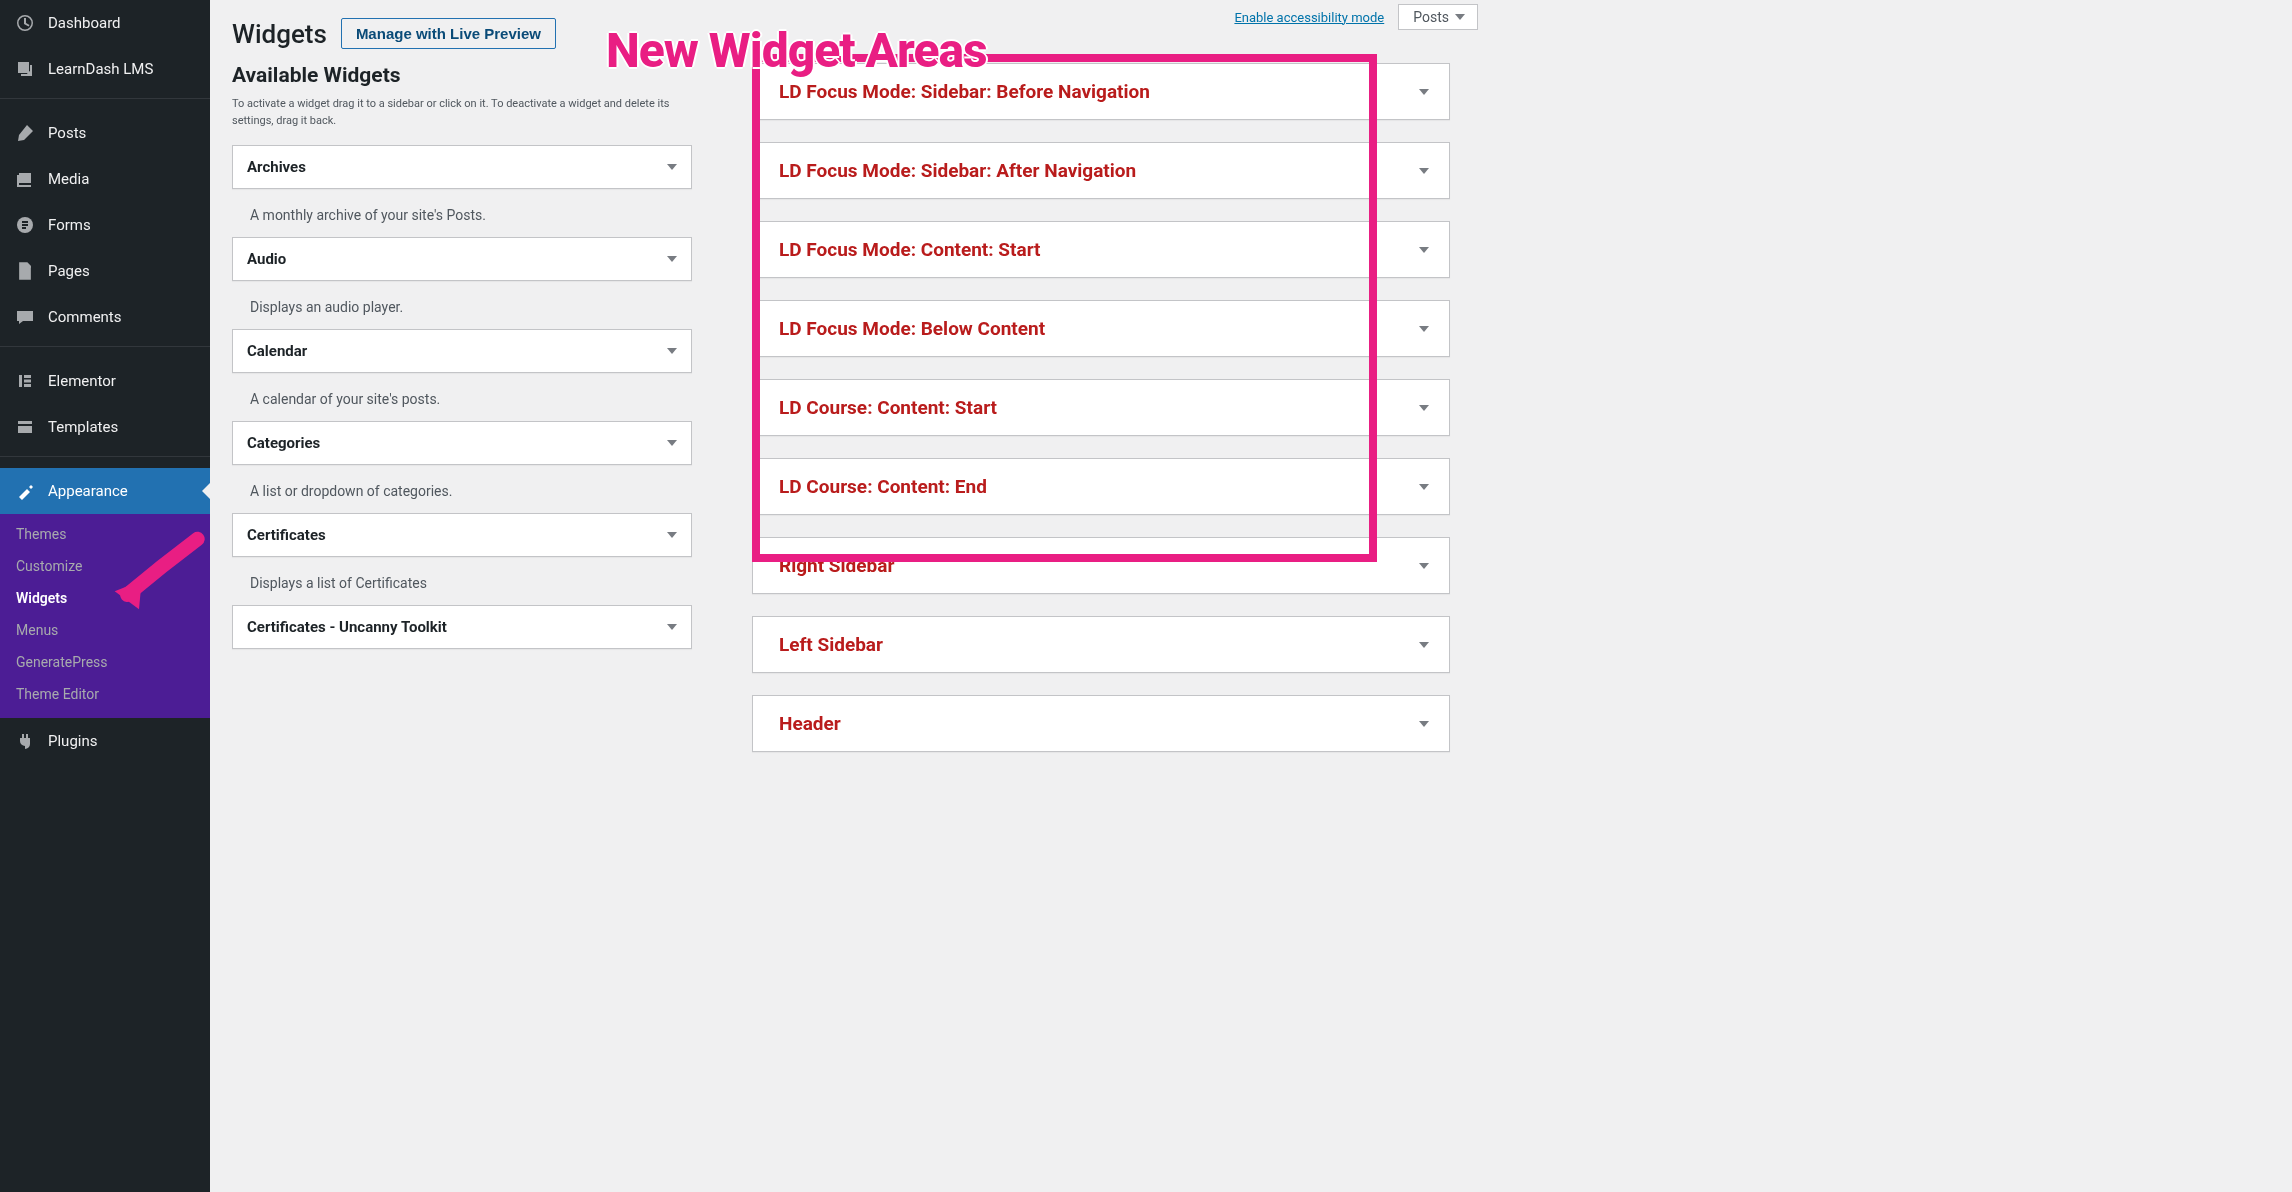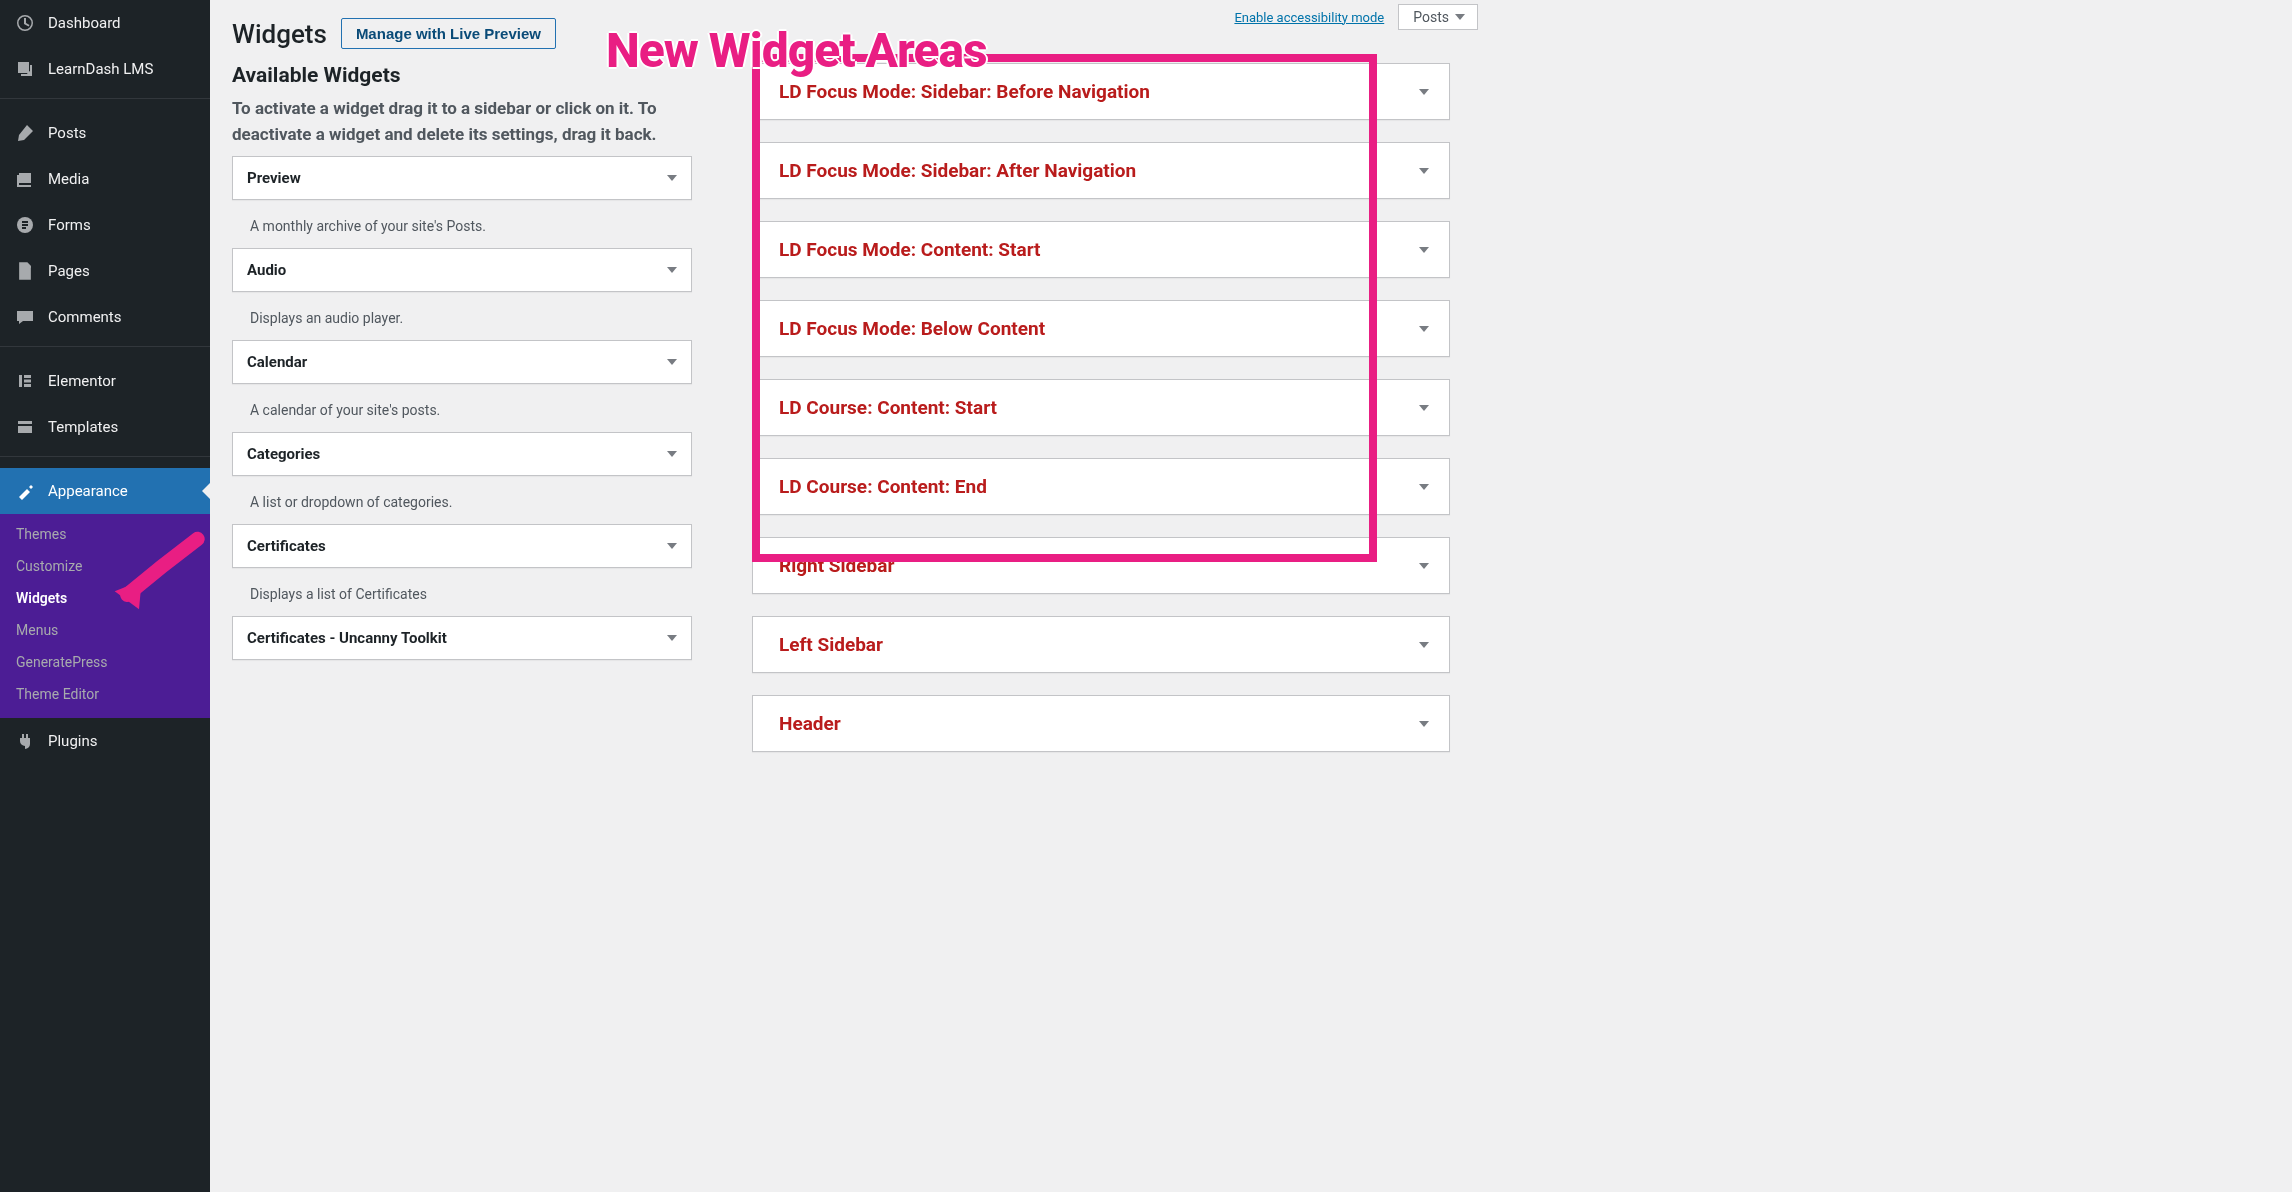--- a/index.html
+++ b/index.html
@@ -123,25 +123,24 @@
 .columns { display: flex; gap: 60px; }
 .col-left { width: 460px; }
 .col-right { flex: 1; margin-right: 20px; position: relative; }
 .section-heading {
   font-size: 21px;
   font-weight: 700;
   color: #1d2327;
   margin-bottom: 8px;
 }
 .section-desc {
-  font-size: 17px;
+  font-size: 11px;
   color: #50575e;
   line-height: 1.55;
-  margin-bottom: 8px;
-  font-weight: bold;
+  margin-bottom: 16px;
 }
 .widget-box {
   background: #fff;
   border: 1px solid #c3c4c7;
   box-shadow: 0 1px 1px rgba(0,0,0,.04);
   margin-bottom: 8px;
 }
 .widget-head {
   display: flex;
   align-items: center;
@@ -338,21 +337,21 @@
     <button class="live-preview-btn">Manage with Live Preview</button>
   </div>
 
   <div class="columns">
     <div class="col-left">
       <h2 class="section-heading">Available Widgets</h2>
       <p class="section-desc">To activate a widget drag it to a sidebar or click on it. To deactivate a widget and delete its settings, drag it back.</p>
       <div id="avail-list">
           <div class="widget-box">
             <div class="widget-head">
-              <span class="widget-name">Preview</span>
+              <span class="widget-name">Archives</span>
               <span class="caret"></span>
             </div>
           </div>
           <div class="widget-desc-row">A monthly archive of your site's Posts.</div>
           <div class="widget-box">
             <div class="widget-head">
               <span class="widget-name">Audio</span>
               <span class="caret"></span>
             </div>
           </div>

